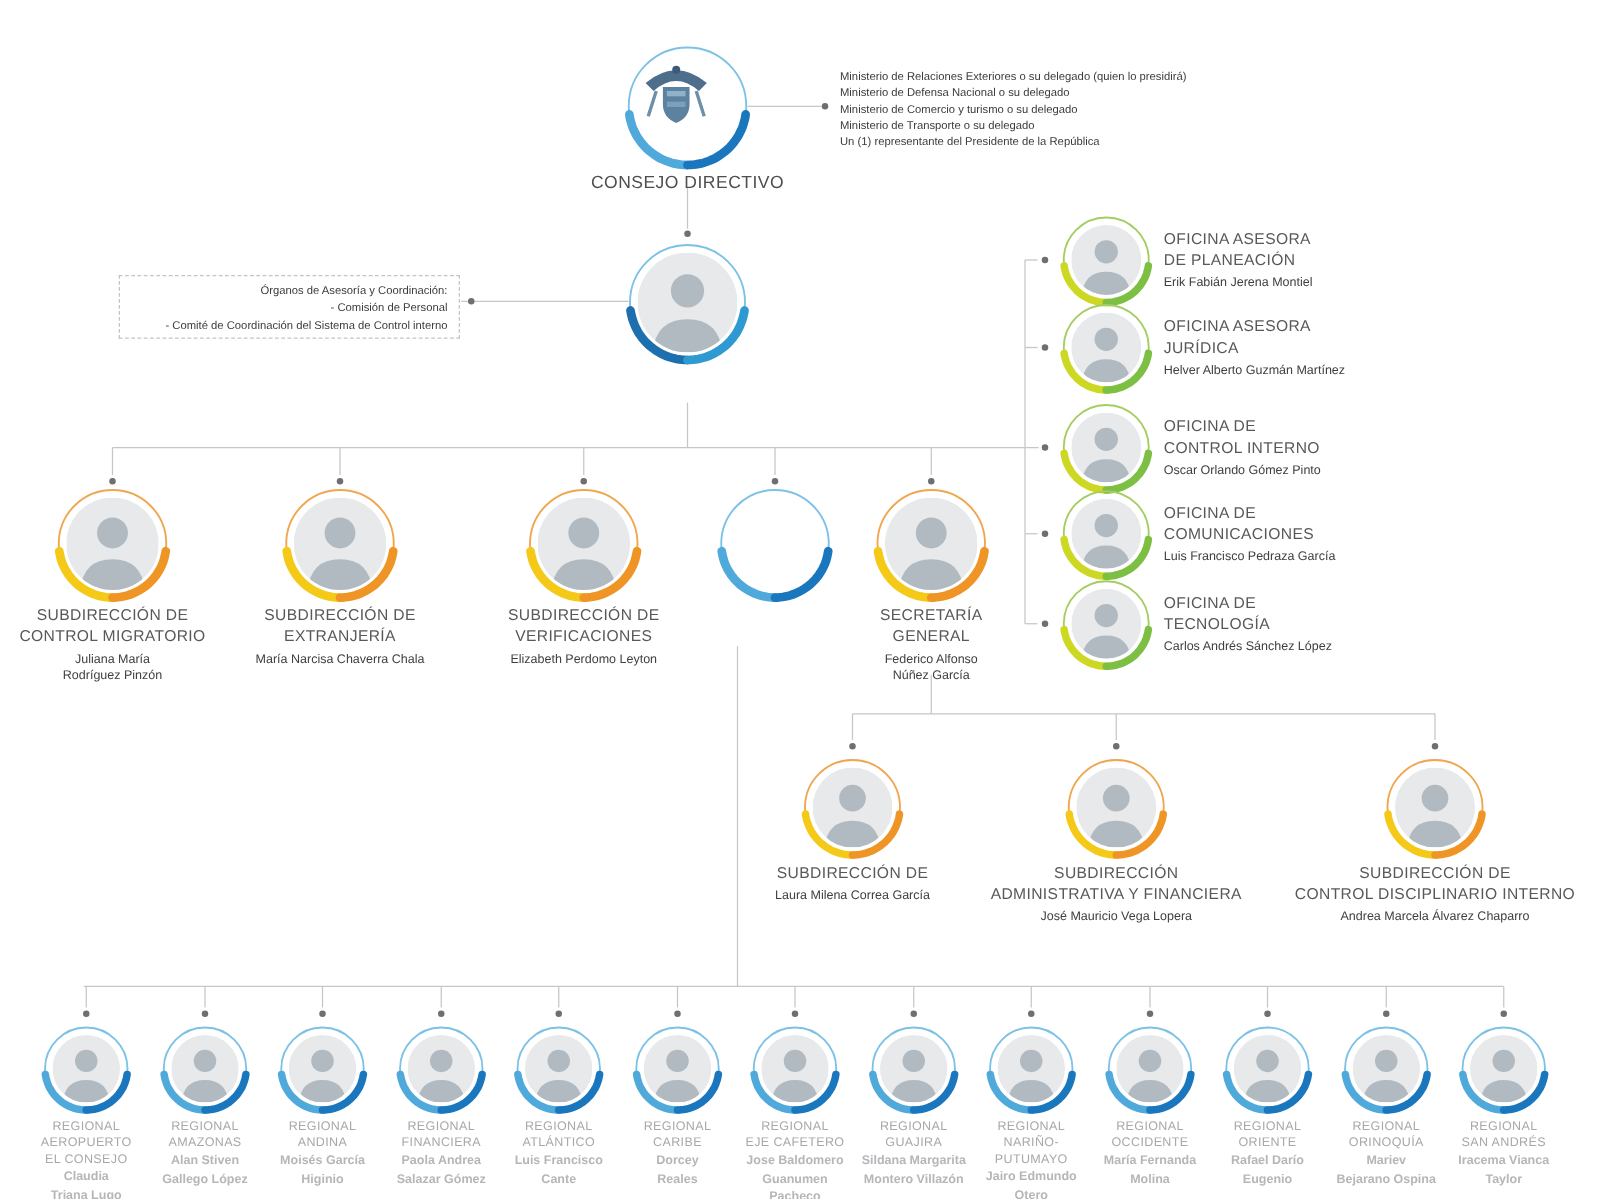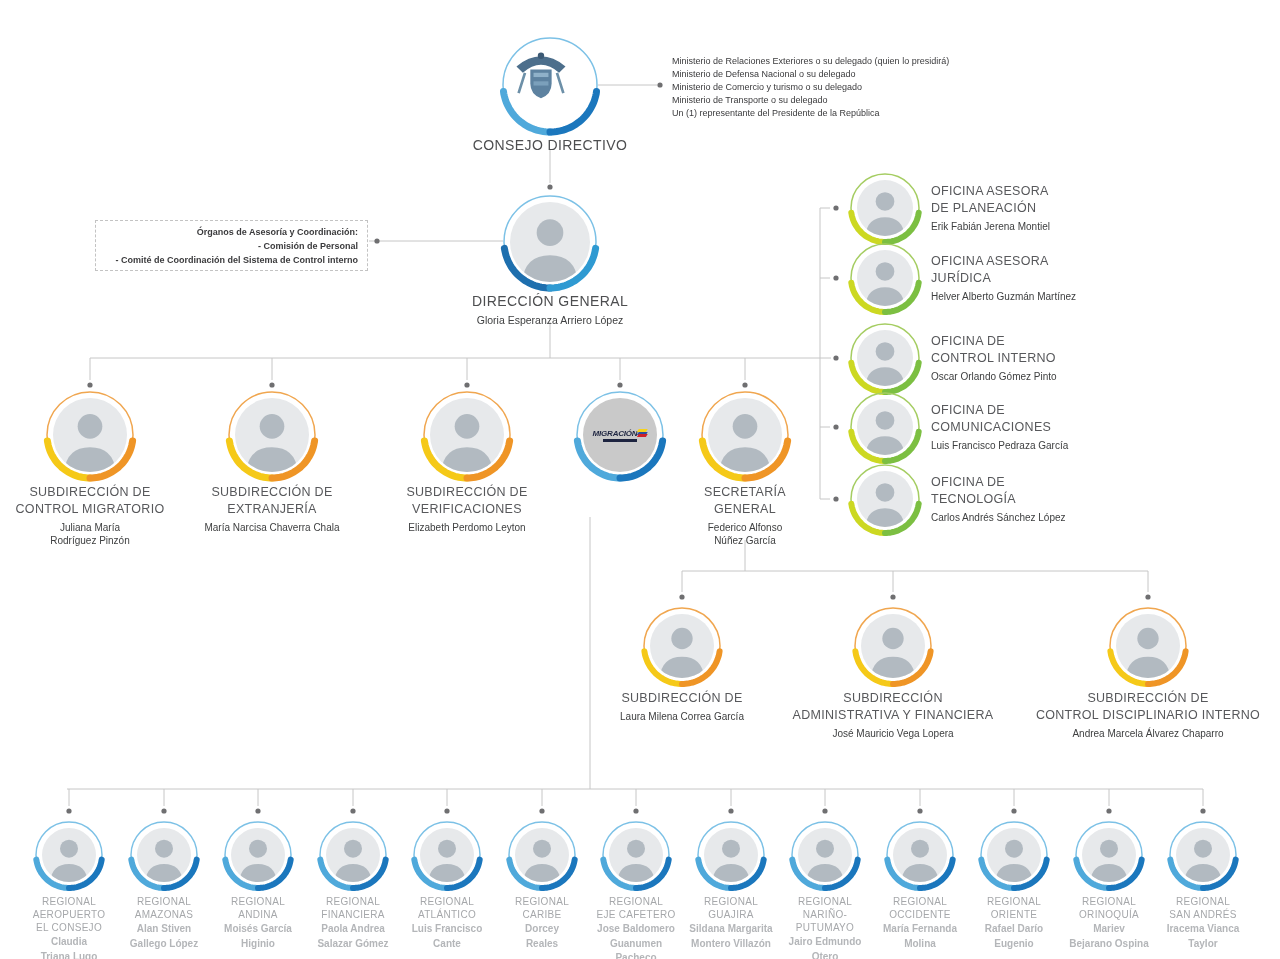--- a/index.html
+++ b/index.html
@@ -20,21 +20,21 @@
   .t-mid{font-size:12.5px;line-height:17px;color:#57585b;letter-spacing:.3px;}
   .t-reg{font-size:10px;line-height:13px;font-weight:normal;color:#a6a8ab;letter-spacing:.3px;}
   .n-dark{font-size:10px;line-height:13px;color:#3f4041;margin-top:3px;}
   .n-md{font-size:10.5px;line-height:14px;}
   .n-reg{font-size:10px;line-height:12.5px;font-weight:bold;color:#b4b6b9;margin-top:2px;}
   .n-dark.sub{margin-top:0;}
   #ministers{position:absolute;left:672px;top:27px;z-index:3;width:330px;}
   #ministers div{font-size:9px;line-height:13px;color:#3b3b3d;}
   #advisory-box{position:absolute;left:95px;top:192px;width:262px;height:49px;z-index:3;
       border:1px dashed #c3c3c3;display:flex;flex-direction:column;justify-content:center;
-      text-align:right;padding-right:9px;font-weight:bold;}
+      text-align:right;padding-right:9px;}
   #advisory-box div{font-size:9px;line-height:14px;color:#3b3b3d;}
   .mig-box{transform:rotate(0deg);}
   .mig-row{display:flex;align-items:center;justify-content:center;gap:1px;}
   .mig-text{font-size:8px;font-weight:800;font-style:italic;color:#1d2440;letter-spacing:-.2px;}
   .mig-flash{display:inline-block;}
   .mig-flash i{display:block;width:9px;height:2.5px;transform:skewX(-32deg);}
   .mig-flash .f1{background:#f6d21a;}
   .mig-flash .f2{background:#2b4f9e;}
   .mig-flash .f3{background:#ce2028;}
   .mig-bar{display:block;width:34px;height:3px;background:#1d2440;margin:1px auto 0;}
@@ -150,24 +150,20 @@
         <path d="M52.0,98.0L54.2,97.9L56.4,97.8L58.6,97.5L60.7,97.2L62.9,96.7L65.0,96.1L67.1,95.5L69.1,94.7L71.1,93.8L73.1,92.9L75.0,91.8L76.9,90.7L78.7,89.4L80.5,88.1L82.2,86.7L83.8,85.2L85.3,83.7L86.8,82.1L88.2,80.4L89.5,78.6L90.8,76.8L91.9,74.9L92.9,73.0L93.9,71.0L94.7,69.0L95.5,66.9L96.2,64.8L96.7,62.7L97.2,60.6L97.6,58.4" fill="none" stroke="#2f9ad2" stroke-width="7" stroke-linecap="round"></path>
       </svg>
       <div class="photo" style="top: 12px; left: 12px; height: 80px; width: 80px;">
         <svg viewBox="0 0 60 60" width="100%" height="100%">
           <rect width="60" height="60" fill="#e7e9eb"></rect>
           <circle cx="30" cy="23" r="10" fill="#b2bac1"></circle>
           <path d="M9,60 Q11,40 30,40 Q49,40 51,60 Z" fill="#b2bac1"></path>
         </svg>
       </div>
     </div>
-    <div class="labels center-align" style="left: 430px; top: 264px; width: 240px;">
-      <span class="t-big">DIRECCIÓN GENERAL</span>
-      <span class="n-dark n-md">Gloria Esperanza Arriero López</span>
-    </div>
     <div class="ring-wrap" style="left: 845px; top: 140px; height: 80px; width: 80px;">
       <svg width="80" height="80">
         <circle cx="40" cy="40" r="34" fill="none" stroke="#a5cd62" stroke-width="1.5"></circle>
         <path d="M6.3,44.7L6.6,46.3L6.9,47.9L7.4,49.5L7.8,51.0L8.4,52.6L9.0,54.0L9.7,55.5L10.5,56.9L11.4,58.3L12.3,59.7L13.2,61.0L14.3,62.2L15.4,63.4L16.5,64.6L17.7,65.7L18.9,66.7L20.2,67.7L21.6,68.6L23.0,69.4L24.4,70.2L25.8,70.9L27.3,71.6L28.9,72.1L30.4,72.6L32.0,73.0L33.6,73.4L35.2,73.7L36.8,73.8L38.4,74.0L40.0,74.0" fill="none" stroke="#ccd822" stroke-width="6" stroke-linecap="round"></path>
         <path d="M40.0,74.0L41.6,74.0L43.2,73.8L44.8,73.7L46.4,73.4L48.0,73.0L49.6,72.6L51.1,72.1L52.7,71.6L54.2,70.9L55.6,70.2L57.0,69.4L58.4,68.6L59.8,67.7L61.1,66.7L62.3,65.7L63.5,64.6L64.6,63.4L65.7,62.2L66.8,61.0L67.7,59.7L68.6,58.3L69.5,56.9L70.3,55.5L71.0,54.0L71.6,52.6L72.2,51.0L72.6,49.5L73.1,47.9L73.4,46.3L73.7,44.7" fill="none" stroke="#7cbf42" stroke-width="6" stroke-linecap="round"></path>
       </svg>
       <div class="photo" style="top: 12px; left: 12px; height: 56px; width: 56px;">
         <svg viewBox="0 0 60 60" width="100%" height="100%">
           <rect width="60" height="60" fill="#e7e9eb"></rect>
           <circle cx="30" cy="23" r="10" fill="#b2bac1"></circle>
@@ -313,33 +309,20 @@
       <span class="t-mid">SUBDIRECCIÓN DE</span>
       <span class="t-mid">VERIFICACIONES</span>
       <span class="n-dark">Elizabeth Perdomo Leyton</span>
     </div>
     <div class="ring-wrap" style="left: 571px; top: 358px; height: 98px; width: 98px;">
       <svg width="98" height="98">
         <circle cx="49" cy="49" r="43" fill="none" stroke="#7cc1e6" stroke-width="1.5"></circle>
         <path d="M6.4,55.0L6.8,57.0L7.2,59.0L7.7,61.0L8.3,63.0L9.0,64.9L9.8,66.8L10.7,68.6L11.7,70.4L12.8,72.2L13.9,73.9L15.1,75.5L16.4,77.1L17.8,78.6L19.3,80.1L20.8,81.5L22.4,82.8L24.0,84.0L25.7,85.1L27.5,86.2L29.3,87.2L31.1,88.1L33.0,88.9L34.9,89.6L36.9,90.3L38.8,90.8L40.8,91.2L42.9,91.6L44.9,91.8L46.9,92.0L49.0,92.0" fill="none" stroke="#4fa9db" stroke-width="7" stroke-linecap="round"></path>
         <path d="M49.0,92.0L51.1,92.0L53.1,91.8L55.1,91.6L57.2,91.2L59.2,90.8L61.1,90.3L63.1,89.6L65.0,88.9L66.9,88.1L68.7,87.2L70.5,86.2L72.3,85.1L74.0,84.0L75.6,82.8L77.2,81.5L78.7,80.1L80.2,78.6L81.6,77.1L82.9,75.5L84.1,73.9L85.2,72.2L86.3,70.4L87.3,68.6L88.2,66.8L89.0,64.9L89.7,63.0L90.3,61.0L90.8,59.0L91.2,57.0L91.6,55.0" fill="none" stroke="#1b77bd" stroke-width="7" stroke-linecap="round"></path>
       </svg>
-      <div class="photo gray" style="top: 12px; left: 12px; height: 74px; width: 74px;">
-        <div class="mig-box">
-          <div class="mig-row">
-            <span class="mig-text">MIGRACIÓN</span>
-            <span class="mig-flash">
-              <i class="f1"></i>
-              <i class="f2"></i>
-              <i class="f3"></i>
-            </span>
-          </div>
-          <span class="mig-bar"></span>
-        </div>
-      </div>
     </div>
     <div class="ring-wrap" style="left: 696px; top: 358px; height: 98px; width: 98px;">
       <svg width="98" height="98">
         <circle cx="49" cy="49" r="43" fill="none" stroke="#f0a64f" stroke-width="1.5"></circle>
         <path d="M6.4,55.0L6.8,57.0L7.2,59.0L7.7,61.0L8.3,63.0L9.0,64.9L9.8,66.8L10.7,68.6L11.7,70.4L12.8,72.2L13.9,73.9L15.1,75.5L16.4,77.1L17.8,78.6L19.3,80.1L20.8,81.5L22.4,82.8L24.0,84.0L25.7,85.1L27.5,86.2L29.3,87.2L31.1,88.1L33.0,88.9L34.9,89.6L36.9,90.3L38.8,90.8L40.8,91.2L42.9,91.6L44.9,91.8L46.9,92.0L49.0,92.0" fill="none" stroke="#f5c918" stroke-width="7" stroke-linecap="round"></path>
         <path d="M49.0,92.0L51.1,92.0L53.1,91.8L55.1,91.6L57.2,91.2L59.2,90.8L61.1,90.3L63.1,89.6L65.0,88.9L66.9,88.1L68.7,87.2L70.5,86.2L72.3,85.1L74.0,84.0L75.6,82.8L77.2,81.5L78.7,80.1L80.2,78.6L81.6,77.1L82.9,75.5L84.1,73.9L85.2,72.2L86.3,70.4L87.3,68.6L88.2,66.8L89.0,64.9L89.7,63.0L90.3,61.0L90.8,59.0L91.2,57.0L91.6,55.0" fill="none" stroke="#ef9526" stroke-width="7" stroke-linecap="round"></path>
       </svg>
       <div class="photo" style="top: 12px; left: 12px; height: 74px; width: 74px;">
         <svg viewBox="0 0 60 60" width="100%" height="100%">
           <rect width="60" height="60" fill="#e7e9eb"></rect>

